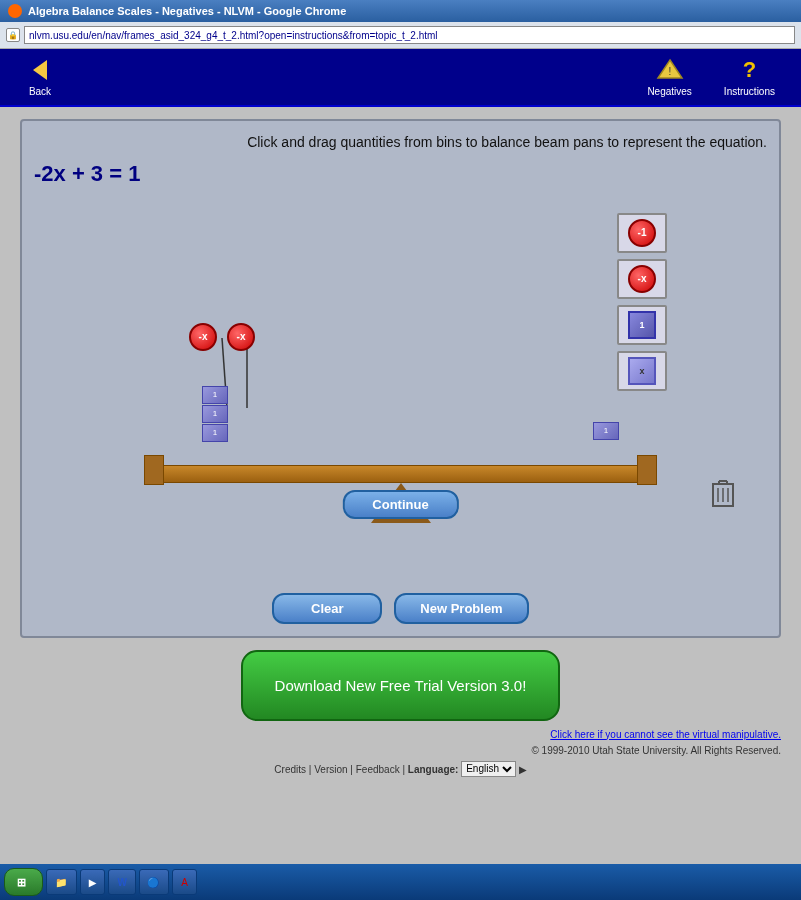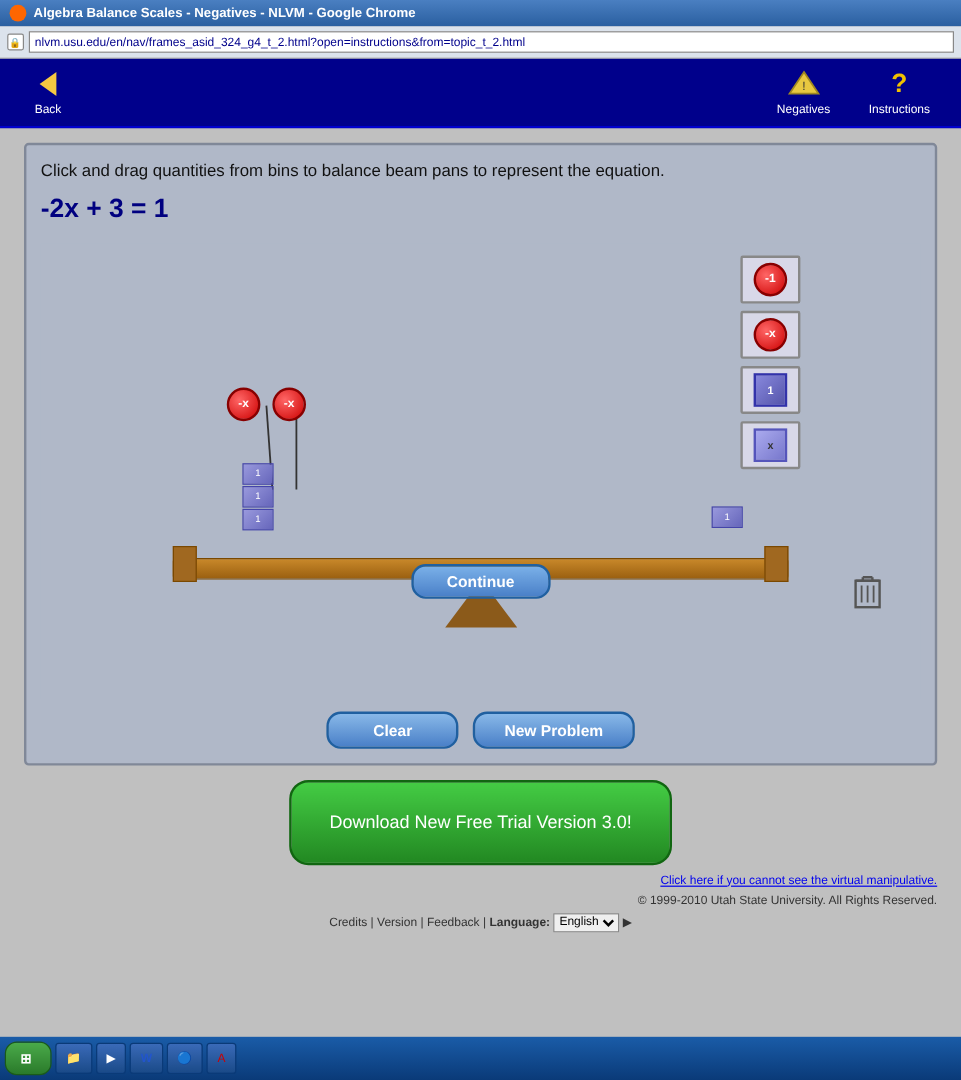--- a/index.html
+++ b/index.html
@@ -108,21 +108,21 @@
     .app-frame {
       background: #b0b8c8;
       border: 2px solid #808898;
       border-radius: 4px;
       padding: 12px;
       position: relative;
     }
 
     
     .instructions {
-      text-align: left;
+      text-align: right;
       font-size: 14px;
       color: #111;
       margin-bottom: 8px;
       line-height: 1.4;
     }
 
     
     .equation {
       text-align: left;
       font-size: 22px;
@@ -283,21 +283,21 @@
       bottom: 38px;
       right: 60px;
       width: 20px; height: 30px;
       background: #a06820;
       border: 1px solid #7a4800;
     }
 
     
     .continue-btn {
       position: absolute;
-      bottom: 24px;
+      bottom: 4px;
       left: 50%;
       transform: translateX(-50%);
       background: linear-gradient(to bottom, #7ab0e8, #4a80c8);
       border: 2px solid #2060a0;
       border-radius: 12px;
       color: white;
       font-size: 13px;
       font-weight: bold;
       padding: 5px 28px;
       cursor: pointer;

